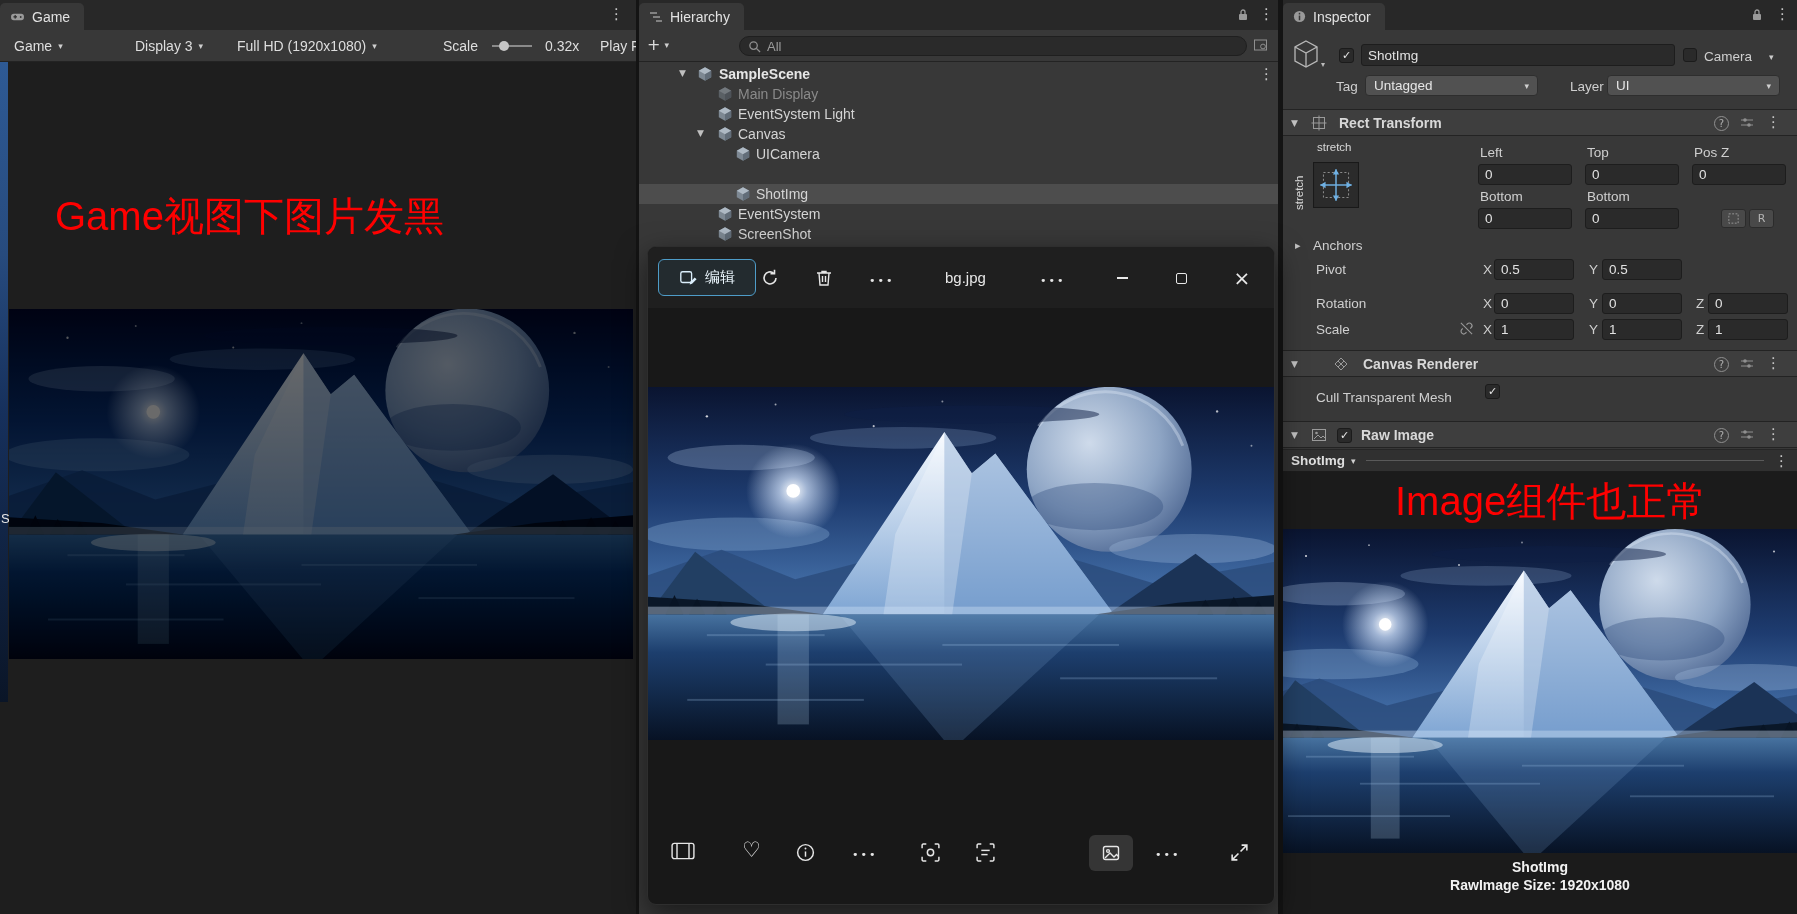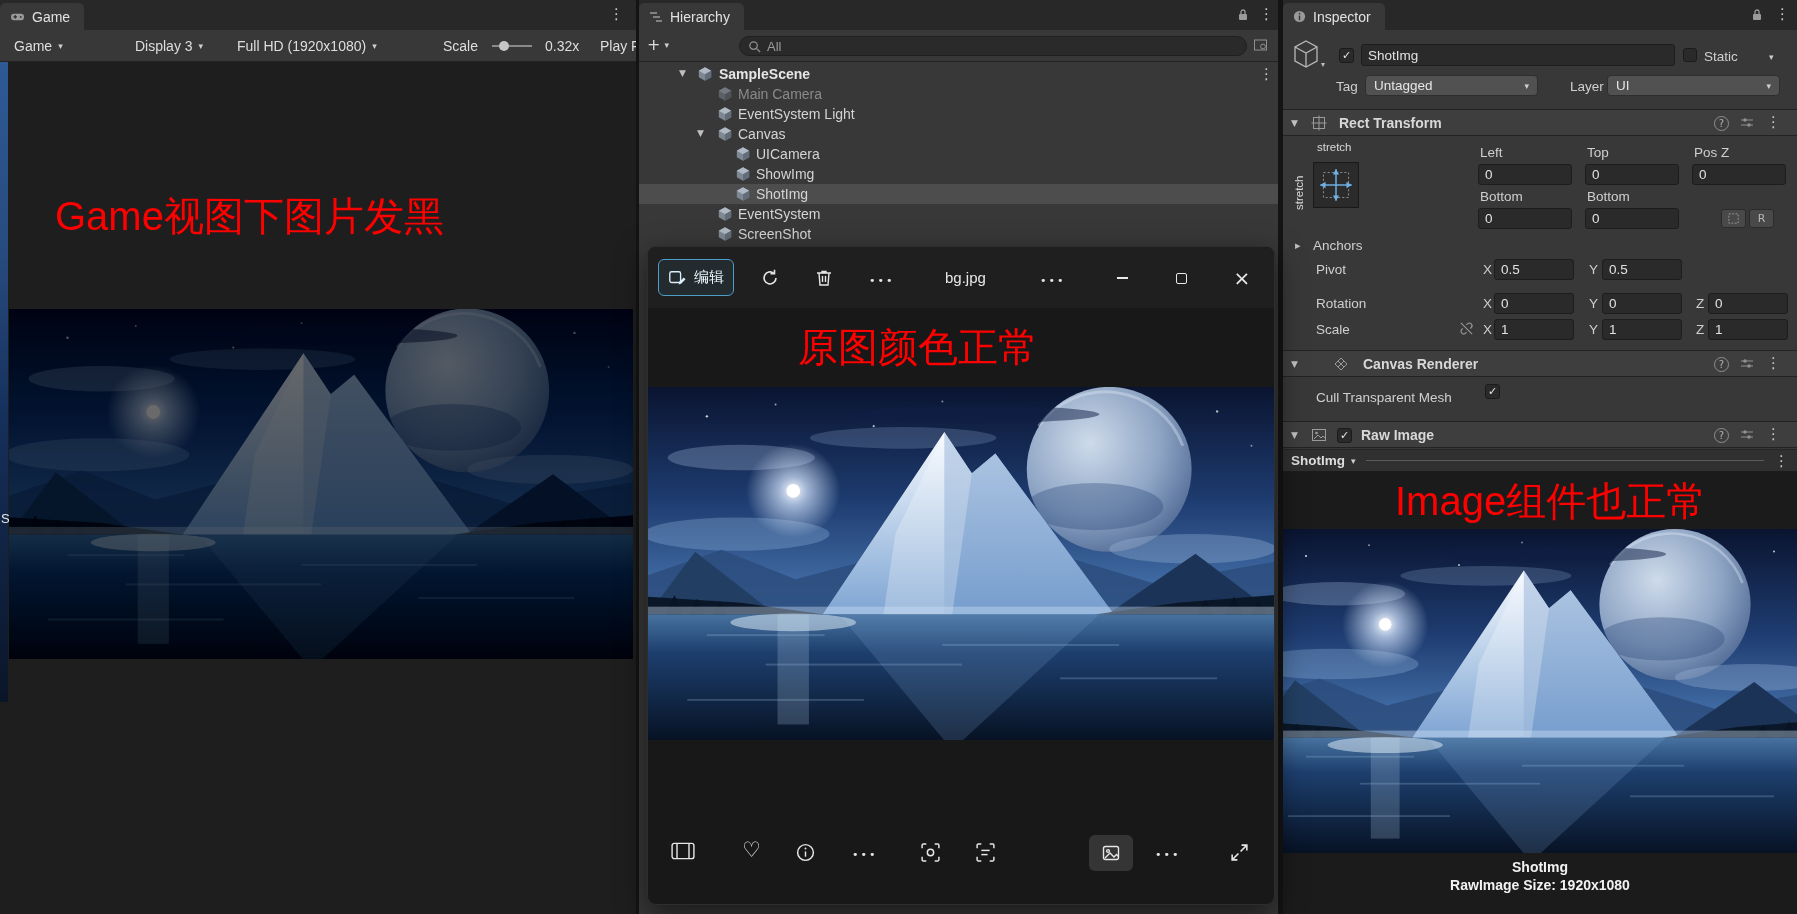--- a/index.html
+++ b/index.html
@@ -76,21 +76,21 @@
   border-bottom:1px solid #1c1c1c;display:flex;align-items:center;gap:6px;padding:0 8px}
 .pv-title{font-size:13.5px;font-weight:bold;color:#dedede}
 .pv-line{flex:1;height:1px;background:#5a5a5a;margin:0 4px}
 .pv-area{position:absolute;left:0;top:472px;width:514px;height:442px;background:#1b1b1b}
 .pv-cap{position:absolute;left:0;width:514px;text-align:center;font-weight:bold;font-size:14px;color:#f2f2f2;z-index:6}
 
 
 .photo-window{position:absolute;left:647px;top:246px;width:628px;height:659px;background:#181818;border-radius:9px;
   overflow:hidden;z-index:30;box-shadow:0 10px 30px rgba(0,0,0,.55);border:1px solid #2e2e2e}
 .pw-titlebar{position:absolute;left:0;top:0;width:628px;height:61px;background:#1f1f1f}
-.pw-edit{position:absolute;left:10px;top:12px;width:76px;height:37px;border:1px solid #4e9cc8;border-radius:6px;
+.pw-edit{position:absolute;left:10px;top:12px;width:98px;height:37px;border:1px solid #4e9cc8;border-radius:6px;
   background:rgba(78,156,200,.10);display:flex;align-items:center;justify-content:center;gap:8px;
   font-size:15px;color:#eaf5fc;cursor:pointer}
 .pw-ic{position:absolute;top:21px;cursor:pointer;display:flex}
 .pw-more{position:absolute;top:27px;font-size:11px;letter-spacing:2px;color:#e6e6e6;cursor:pointer}
 .pw-title{position:absolute;left:297px;top:22px;font-size:15px;color:#e8e8e8;white-space:nowrap}
 .pw-ctl{position:absolute;top:18px;width:32px;height:26px;display:flex;align-items:center;justify-content:center;cursor:pointer}
 .minbar{width:11px;height:2px;background:#e8e8e8}
 .maxbox{width:11px;height:11px;border:1.5px solid #e8e8e8;border-radius:2px}
 .pw-close{font-size:20px;color:#e8e8e8}
 .pw-tb-ic{position:absolute;top:595px;cursor:pointer;display:flex}
@@ -284,46 +284,40 @@
     <svg class="oicon" style="left:58px">
           <use href="#icon-cube"></use>
         </svg>
     <span class="hlabel" style="left:80px">SampleScene</span>
     <span class="glyph kebab" style="left:620px;top:3px">⋮</span>
   </div>
   <div class="hrow dis" style="top:84px">
     <svg class="oicon" style="left:78px">
           <use href="#icon-cube"></use>
         </svg>
-    <span class="hlabel" style="left:99px">Main Camera</span>
+    <span class="hlabel" style="left:99px">Main Display</span>
   </div>
   <div class="hrow" style="top:104px">
     <svg class="oicon" style="left:78px">
           <use href="#icon-cube"></use>
         </svg>
     <span class="hlabel" style="left:99px">EventSystem Light</span>
   </div>
   <div class="hrow" style="top:124px">
     <span class="glyph fold" style="left:58px">▼</span>
     <svg class="oicon" style="left:78px">
           <use href="#icon-cube"></use>
         </svg>
     <span class="hlabel" style="left:99px">Canvas</span>
   </div>
   <div class="hrow" style="top:144px">
     <svg class="oicon" style="left:96px">
           <use href="#icon-cube"></use>
         </svg>
     <span class="hlabel" style="left:117px">UICamera</span>
-  </div>
-  <div class="hrow" style="top:164px">
-    <svg class="oicon" style="left:96px">
-          <use href="#icon-cube"></use>
-        </svg>
-    <span class="hlabel" style="left:117px">ShowImg</span>
   </div>
   <div class="hrow sel" style="top:184px">
     <svg class="oicon" style="left:96px">
           <use href="#icon-cube"></use>
         </svg>
     <span class="hlabel" style="left:117px">ShotImg</span>
   </div>
   <div class="hrow" style="top:204px">
     <svg class="oicon" style="left:78px">
           <use href="#icon-cube"></use>
@@ -364,21 +358,21 @@
         <path d="M5 9 L16 15 L27 9 M16 15 V29"></path>
   </svg>
   <span class="glyph abs" style="left:38px;top:60px;font-size:8px;color:#bbb">▾</span>
   <span class="ckb" style="left:56px;top:48px">
     <span class="glyph">✓</span>
   </span>
   <div class="fld" style="left:78px;top:44px;width:314px;height:22px">
     <span>ShotImg</span>
   </div>
   <span class="ckb" style="left:400px;top:48px;width:14px;height:14px"></span>
-  <span class="lbl" style="left:421px;top:49px">Static</span>
+  <span class="lbl" style="left:421px;top:49px">Camera</span>
   <span class="glyph abs" style="left:486px;top:52px;font-size:9px;color:#ccc">▾</span>
 
   <span class="lbl" style="left:53px;top:79px">Tag</span>
   <div class="ddrop" style="left:82px;top:75px;width:173px">
     <span>Untagged</span>
     <span class="glyph darr">▾</span>
   </div>
   <span class="lbl" style="left:287px;top:79px">Layer</span>
   <div class="ddrop" style="left:324px;top:75px;width:173px">
     <span>UI</span>
@@ -580,21 +574,20 @@
     <span class="pw-more glyph" style="left:392px">•••</span>
     <span class="pw-ctl" style="left:458px">
           <span class="minbar"></span>
         </span>
     <span class="pw-ctl" style="left:517px">
           <span class="maxbox"></span>
         </span>
     <span class="pw-ctl glyph pw-close" style="left:578px">×</span>
   </div>
 
-  <div class="annotation" style="left:150px;top:76px">原图颜色正常</div>
 
   <div class="art-box" style="left:0;top:140px;width:628px;height:353px">
     <svg class="art" viewBox="0 0 640 360" preserveAspectRatio="xMidYMid slice">
           <use href="#landscape"></use>
         </svg>
   </div>
 
   <div>
     <span class="pw-tb-ic" style="left:23px">
       <svg width="24" height="18" viewBox="0 0 22 16" fill="none" stroke="#e6e6e6" stroke-width="1.3">

